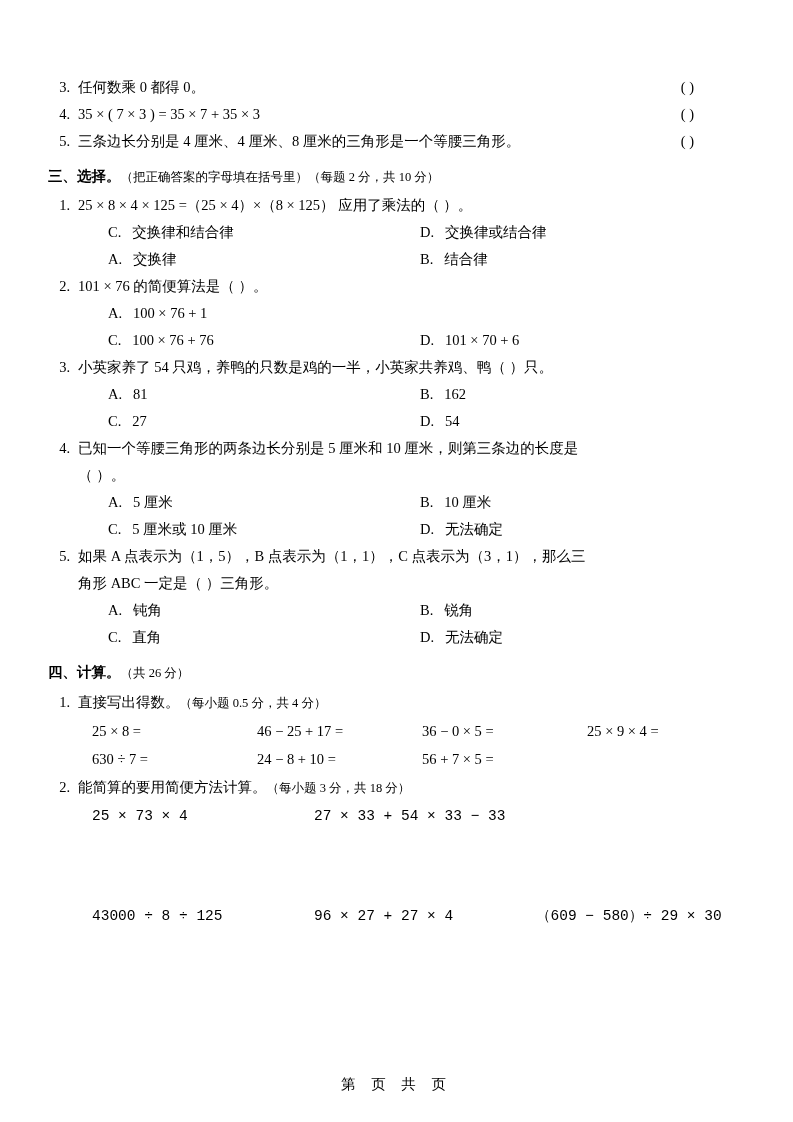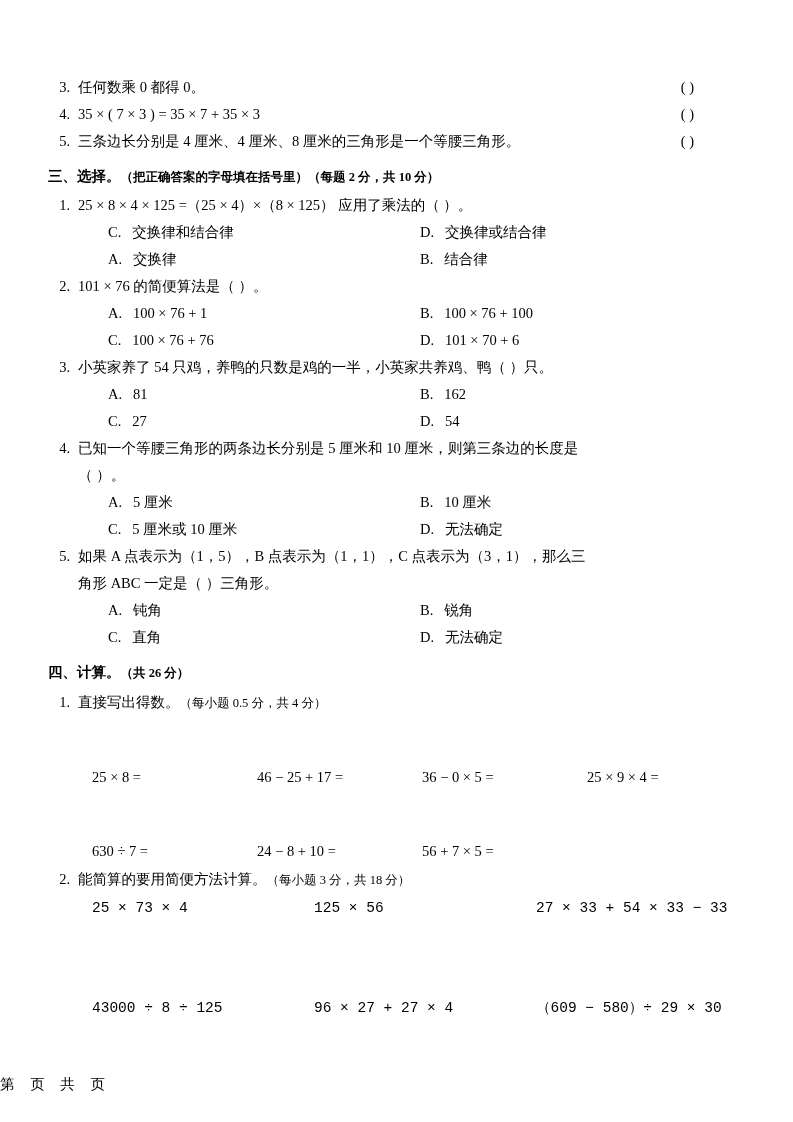--- a/index.html
+++ b/index.html
@@ -56,21 +56,21 @@
     right: 26px;
     top: 0;
   }
   .section-head {
     font-size: 14.5px;
     line-height: 30px;
     font-weight: bold;
     margin-top: 6px;
   }
   .section-head .small {
-    font-weight: bold;
+    font-weight: normal;
     font-size: 12.5px;
   }
   .q {
     position: relative;
     padding-left: 30px;
     font-size: 14.5px;
     line-height: 27px;
   }
   .q > .qnum {
     position: absolute;
@@ -114,21 +114,20 @@
     box-sizing: border-box;
   }
   .small {
     font-size: 12.5px;
   }
   .expr-row {
     display: flex;
     padding-left: 30px;
     font-size: 14.5px;
     line-height: 28px;
-    margin-top: 46px;
   }
   .expr-row .cell4 {
     flex: 0 0 165px;
   }
   .expr-row.r4 {
     padding-left: 44px;
   }
   .expr-row3 {
     display: flex;
     padding-left: 44px;
@@ -140,20 +139,21 @@
     flex: 0 0 222px;
   }
   .spacer-work {
     height: 72px;
   }
   .footer {
     position: absolute;
     left: 0;
     right: 0;
     bottom: 28px;
+    text-align: center;
     font-size: 14.5px;
     letter-spacing: 6px;
     font-family: "Liberation Serif", serif;
   }
 </style>
 </head>
 <body>
 
 <div class="page">
   <div class="content">
@@ -209,24 +209,20 @@
 
     <div>
       <div class="q">
         <span class="qnum">2.</span>
         <span>101 × 76 的简便算法是（        ）。</span>
       </div>
       <div class="opts">
         <div class="opt-a">
           <span>A.</span>
           &nbsp;&nbsp;<span>100 × 76 + 1</span>
-        </div>
-        <div class="opt-b">
-          <span>B.</span>
-          &nbsp;&nbsp;<span>100 × 76 + 100</span>
         </div>
       </div>
       <div class="opts">
         <div class="opt-a">
           <span>C.</span>
           &nbsp;&nbsp;<span>100 × 76 + 76</span>
         </div>
         <div class="opt-b">
           <span>D.</span>
           &nbsp;&nbsp;<span>101 × 70 + 6</span>
@@ -340,21 +336,20 @@
       <div class="cell4">24 − 8 + 10 =</div>
       <div class="cell4">56 + 7 × 5 =</div>
     </div>
 
     <div class="calc-head">
       <span class="qnum">2.</span>
       <span>能简算的要用简便方法计算。</span><span class="small">（每小题 3 分，共 18 分）</span>
     </div>
     <div class="expr-row3">
       <div class="cell3">25 × 73 × 4</div>
-      <div class="cell3">125 × 56</div>
       <div class="cell3">27 × 33 + 54 × 33 − 33</div>
     </div>
     <div class="spacer-work"></div>
     <div class="expr-row3">
       <div class="cell3">43000 ÷ 8 ÷ 125</div>
       <div class="cell3">96 × 27 + 27 × 4</div>
       <div class="cell3">（609 − 580）÷ 29 × 30</div>
     </div>
 
   </div>

